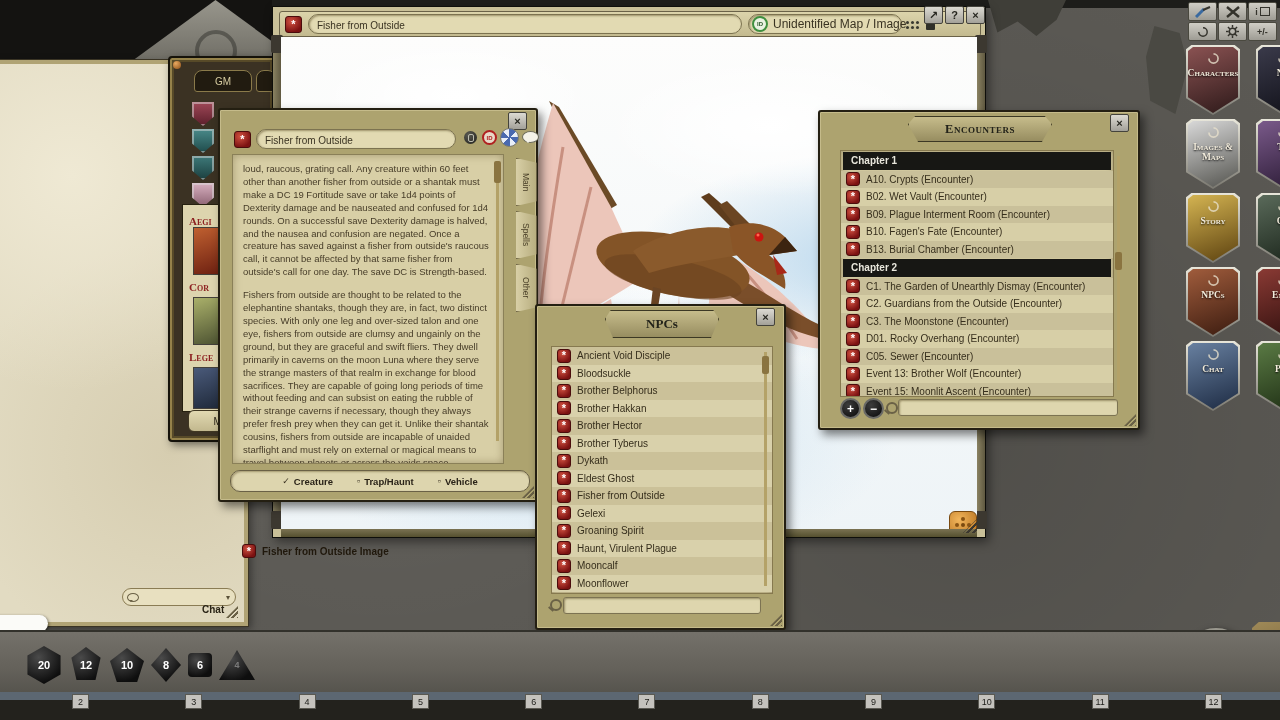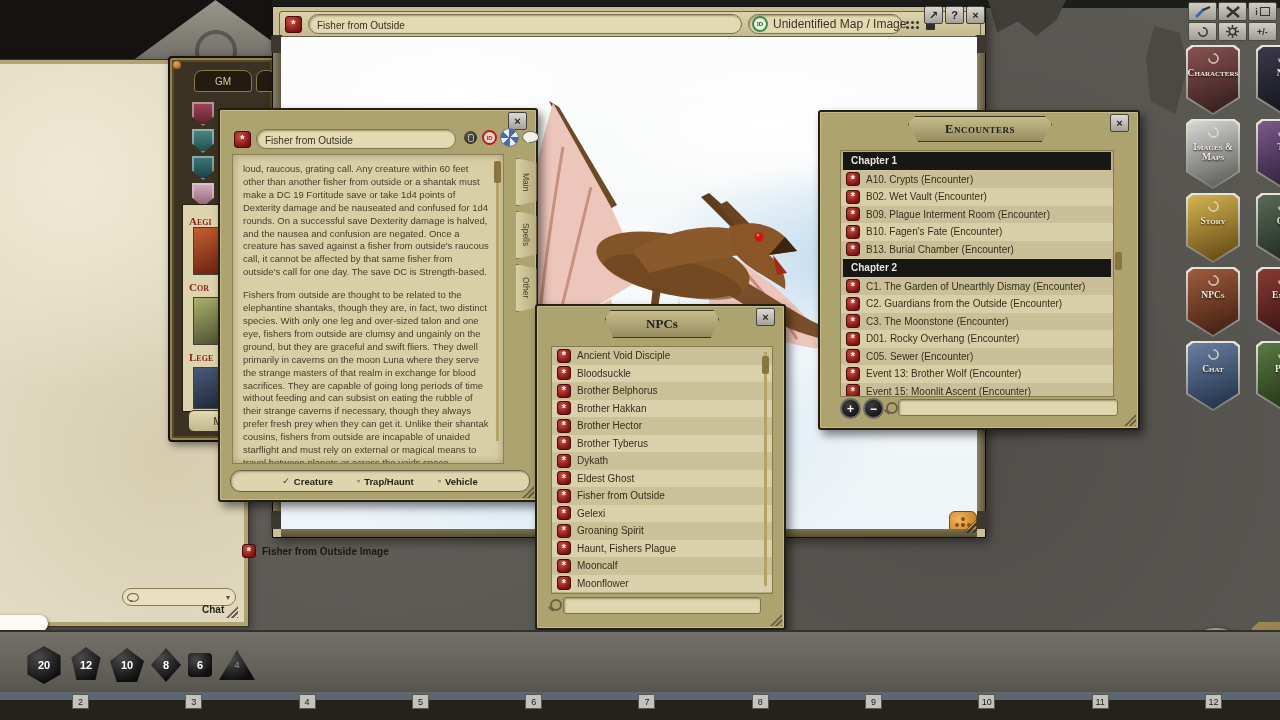--- a/index.html
+++ b/index.html
@@ -453,21 +453,21 @@
           <span class="ltxt">Gelexi</span>
         </div>
 
         <div class="lrow">
           <span class="fgicon">*</span>
           <span class="ltxt">Groaning Spirit</span>
         </div>
 
         <div class="lrow">
           <span class="fgicon">*</span>
-          <span class="ltxt">Haunt, Fishers Plague</span>
+          <span class="ltxt">Haunt, Virulent Plague</span>
         </div>
 
         <div class="lrow">
           <span class="fgicon">*</span>
           <span class="ltxt">Mooncalf</span>
         </div>
 
         <div class="lrow">
           <span class="fgicon">*</span>
           <span class="ltxt">Moonflower</span>

